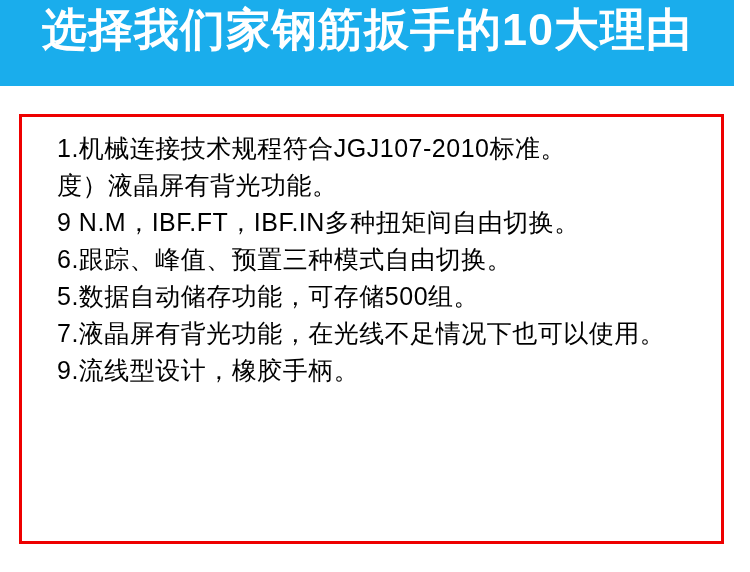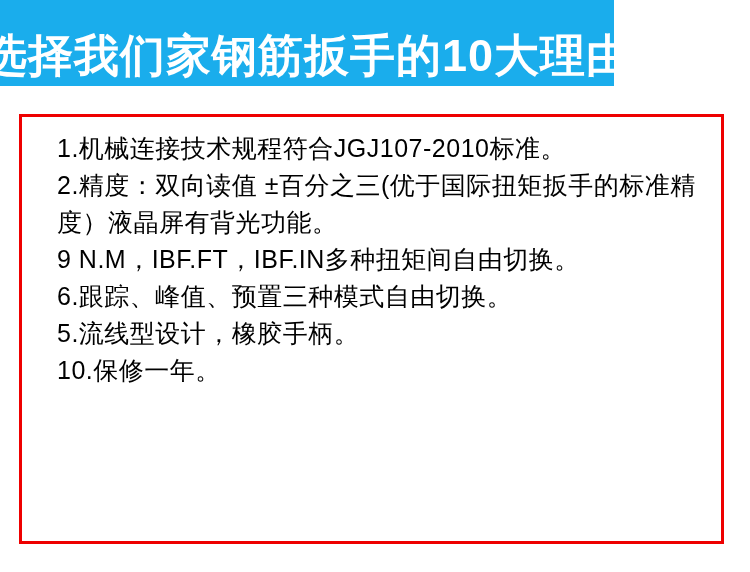--- a/index.html
+++ b/index.html
@@ -11,25 +11,25 @@
     width: 750px;
     height: 572px;
     position: relative;
     font-family: "Liberation Sans", "DejaVu Sans", sans-serif;
     overflow: hidden;
   }
   .banner {
     position: absolute;
     left: 0;
     top: 0;
-    width: 614px;
+    width: 734px;
     height: 86px;
     background: #1aadec;
     display: flex;
-    align-items: flex-end;
+    align-items: flex-start;
     justify-content: center;
   }
   .banner-title {
     color: #ffffff;
     font-size: 45px;
     font-weight: bold;
     letter-spacing: 1px;
     white-space: nowrap;
   }
   .reasons-box {
@@ -54,19 +54,19 @@
 </style>
 </head>
 <body>
 
 <div class="banner">
   <div class="banner-title">选择我们家钢筋扳手的10大理由</div>
 </div>
 
 <div class="reasons-box">
   <div class="reason-line">1.机械连接技术规程符合JGJ107-2010标准。</div>
-  <div class="reason-line">2.精度：双向读值 ±百分之三(优于国际扭矩扳手的标准精</div>
   <div class="reason-line">度）液晶屏有背光功能。</div>
   <div class="reason-line">9 N.M，IBF.FT，IBF.IN多种扭矩间自由切换。</div>
   <div class="reason-line">6.跟踪、峰值、预置三种模式自由切换。</div>
-  <div class="reason-line">5.流线型设计，橡胶手柄。</div>
-  <div class="reason-line">10.保修一年。</div>
+  <div class="reason-line">5.数据自动储存功能，可存储500组。</div>
+  <div class="reason-line">7.液晶屏有背光功能，在光线不足情况下也可以使用。</div>
+  <div class="reason-line">9.流线型设计，橡胶手柄。</div>
 </div>
 
 </body></html>

